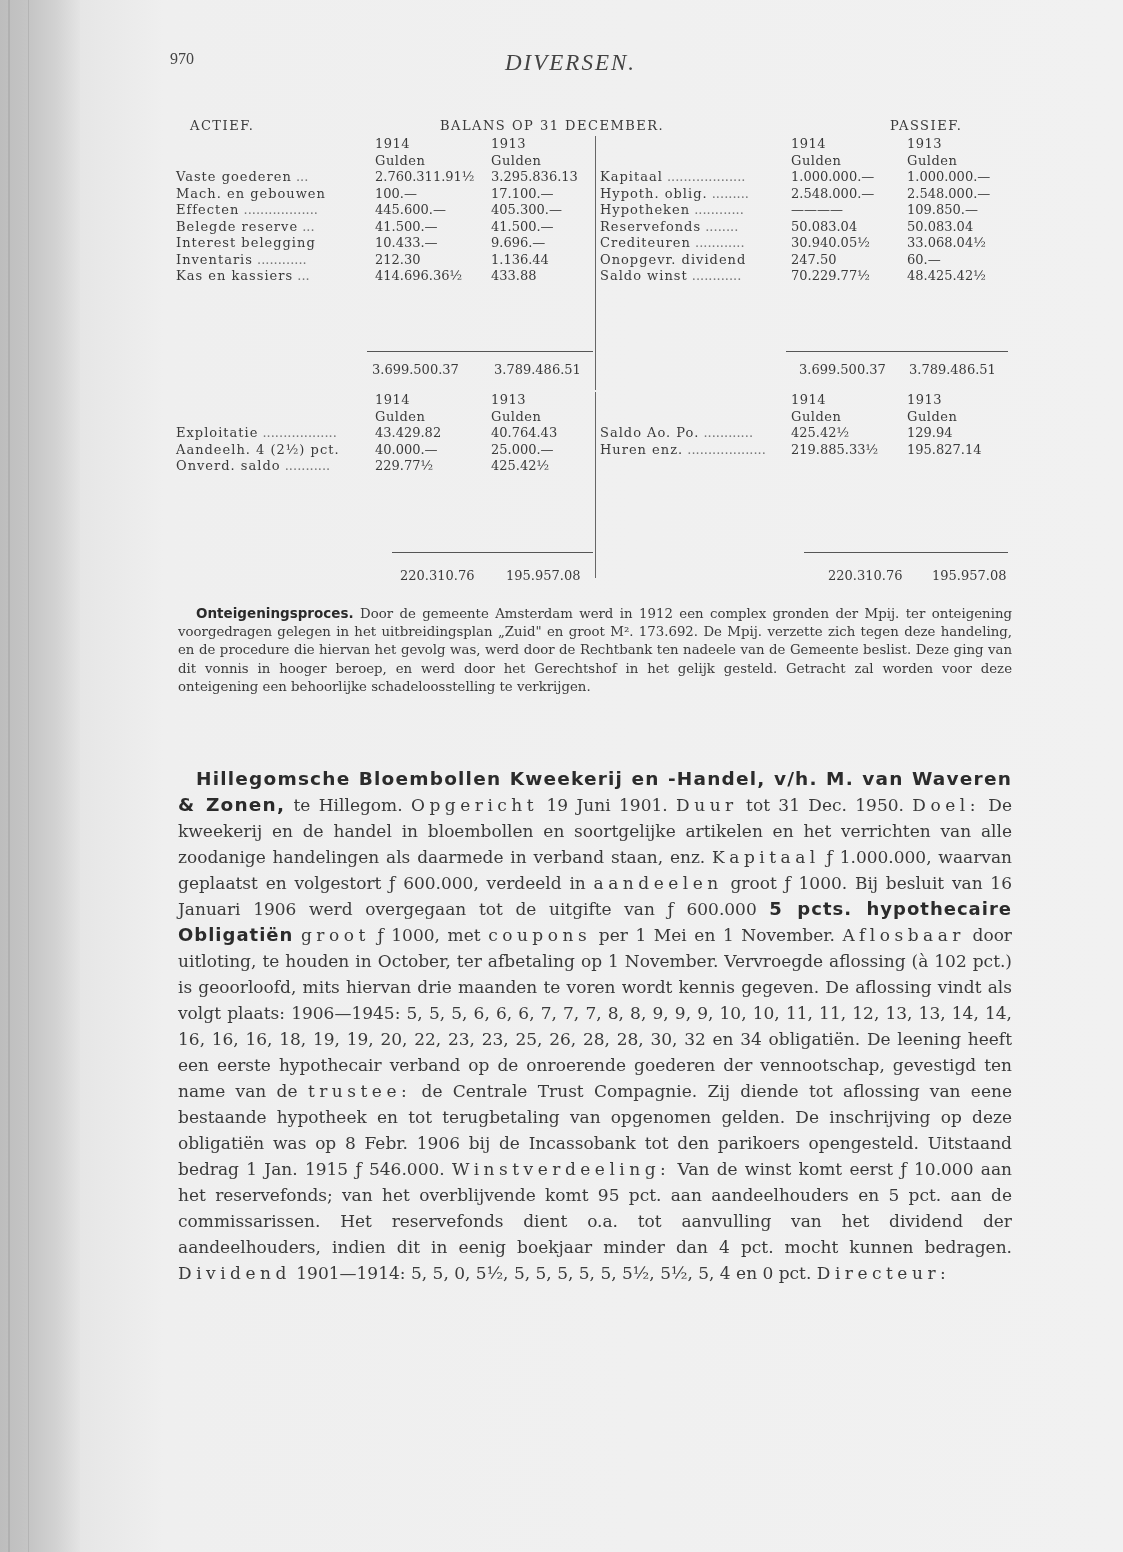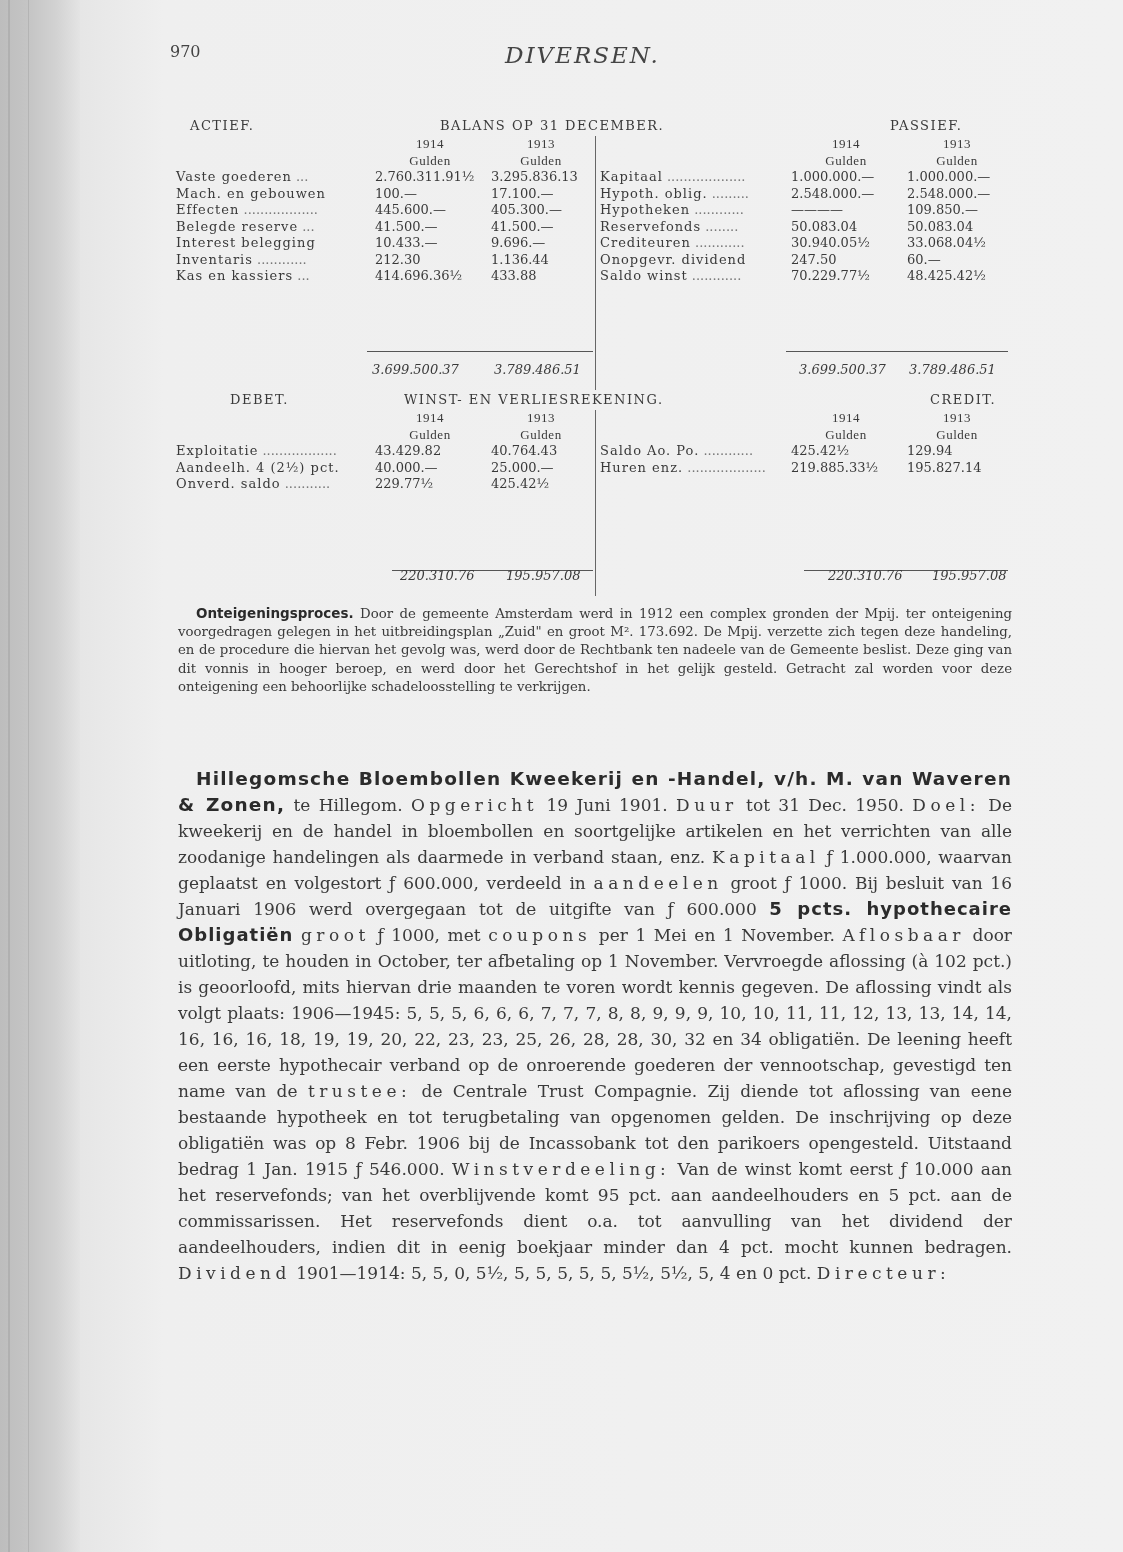--- a/index.html
+++ b/index.html
@@ -15,43 +15,43 @@
   }
   .binding::before {
     content: ""; position: absolute; left: 8px; top: 0; width: 2px; height: 100%; background: #b0b0b0;
   }
   .binding::after {
     content: ""; position: absolute; left: 28px; top: 0; width: 1px; height: 100%; background: #b4b4b4;
   }
   .page { position: absolute; left: 80px; top: 0; width: 1043px; height: 1552px;
     background: linear-gradient(to right, #e6e6e6 0%, #efefef 8%, #f1f1f1 100%); }
 
-  .header { position: absolute; left: 170px; top: 42px; width: 860px; height: 24px; }
+  .header { position: absolute; left: 170px; top: 50px; width: 860px; height: 24px; font-family: Liberation Serif, serif; }
   .page-number { position: absolute; left: 0; top: 0; font-size: 16px; color: #444; }
   .running-title { position: absolute; left: 335px; top: 0; font-size: 23px; font-style: italic; letter-spacing: 2px; color: #444; }
 
   
   .fin { position: absolute; left: 172px; width: 840px; font-size: 13px; line-height: 16.5px; }
   .fin .caps { letter-spacing: 1.5px; }
   .fin .title-row { position: relative; height: 18px; }
   .fin .title-row span { position: absolute; top: 0; }
   .fin .half { position: absolute; top: 0; }
   .fin .left-half { left: 0; width: 425px; }
   .fin .right-half { left: 423px; width: 417px; border-left: 1px solid #666; }
   .row { position: relative; height: 16.5px; white-space: nowrap; }
   .row .lbl { position: absolute; left: 4px; letter-spacing: 1px; }
   .row .dots { color: #777; letter-spacing: 0; }
   .row .v1, .row .v2 { position: absolute; text-align: left; }
   .left-half .v1 { right: 112px; width: 110px; }
   .left-half .v2 { right: 6px; width: 100px; }
   .right-half .v1 { right: 112px; width: 110px; }
   .right-half .v2 { right: 6px; width: 100px; }
-  .hdr .v1, .hdr .v2 { text-align: center; letter-spacing: 0.5px; font-family: Liberation Serif, serif; }
+  .hdr .v1, .hdr .v2 { letter-spacing: 0.5px; }
   .rule { position: absolute; height: 1px; background: #555; }
-  .total { position: absolute; font-style: italic; }
+  .total { position: absolute; }
 
   
   .para { position: absolute; left: 178px; width: 834px; text-align: justify; }
   .para1 { top: 604px; font-size: 13.3px; line-height: 18.2px; }
   .para1 .lead { font-family: "DejaVu Sans", sans-serif; font-weight: bold; font-size: 13.5px; color: #2a2a2a; }
   .para2 { top: 766px; font-size: 17px; line-height: 26px; }
   .para2 .company { font-family: "DejaVu Sans", sans-serif; font-weight: bold; font-size: 18.5px; letter-spacing: 1.2px; color: #2b2b2b; }
   .para2 .boldsans { font-family: "DejaVu Sans", sans-serif; font-weight: bold; font-size: 18px; letter-spacing: 1px; color: #2b2b2b; }
   .spaced { letter-spacing: 4.5px; }
   .para p { margin: 0; text-indent: 18px; }
@@ -173,25 +173,20 @@
   </div>
   <div class="row" style="position:absolute;top:244px;left:0;width:840px;">
     <span class="total" style="left:200px;">3.699.500.37</span>
     <span class="total" style="left:322px;">3.789.486.51</span>
     <span class="total" style="left:627px;">3.699.500.37</span>
     <span class="total" style="left:737px;">3.789.486.51</span>
   </div>
 </div>
 
 <div class="fin" style="top:392px;">
-  <div class="title-row caps">
-    <span style="left:58px;">DEBET.</span>
-    <span style="left:232px;">WINST- EN VERLIESREKENING.</span>
-    <span style="left:758px;">CREDIT.</span>
-  </div>
   <div style="position:relative;height:170px;">
     <div class="half left-half" style="height:186px;">
       <div class="row hdr">
           <span class="v1">1914</span>
           <span class="v2">1913</span>
         </div>
       <div class="row hdr">
           <span class="v1">Gulden</span>
           <span class="v2">Gulden</span>
         </div>

